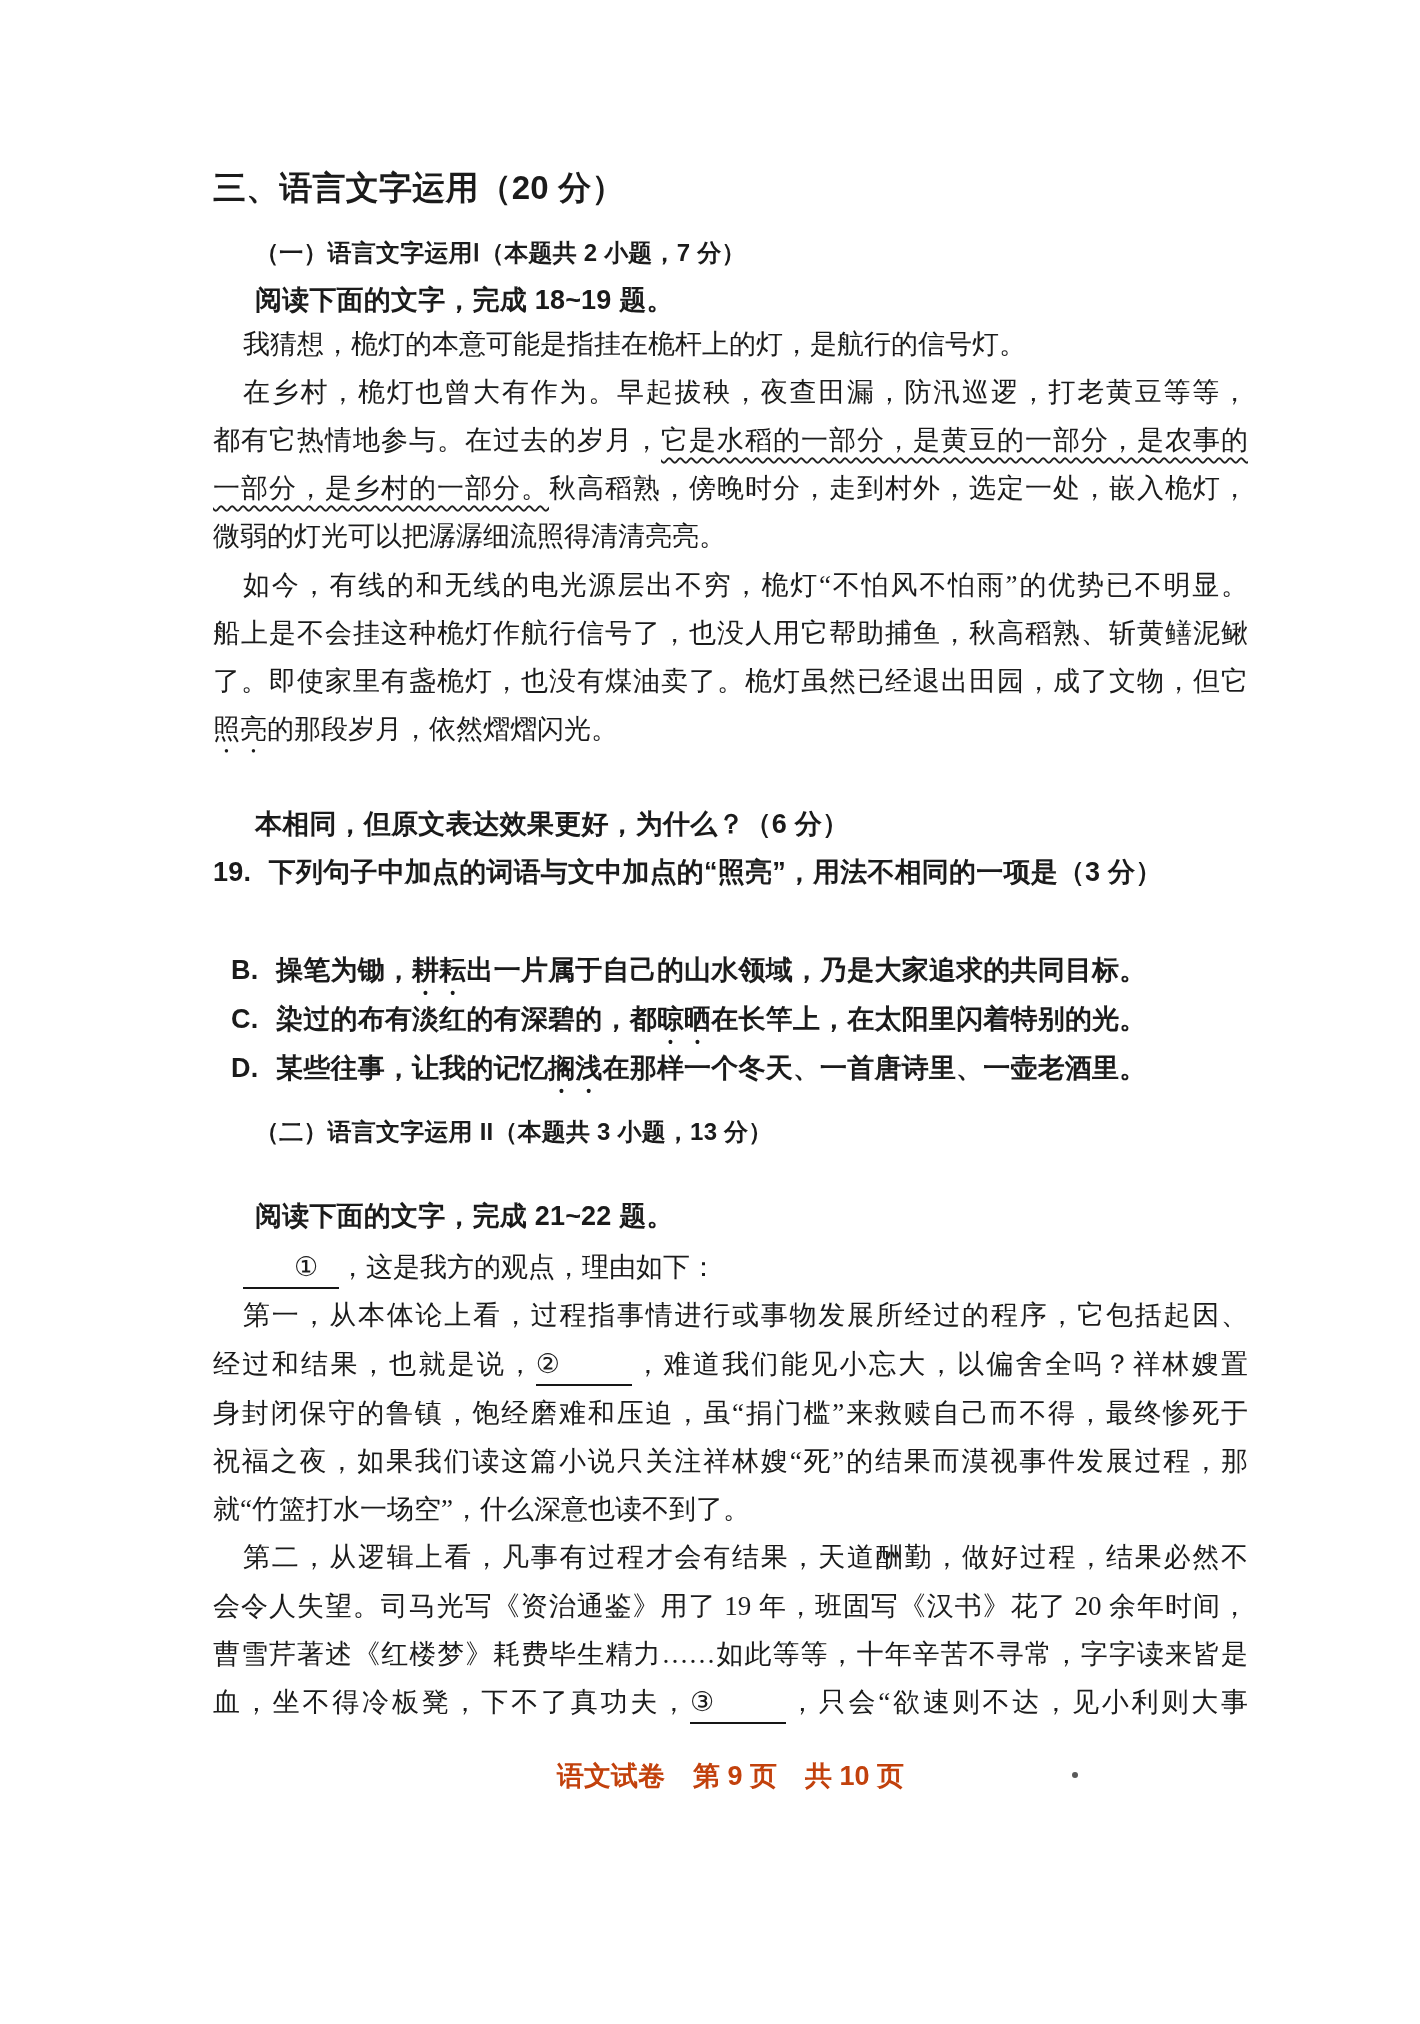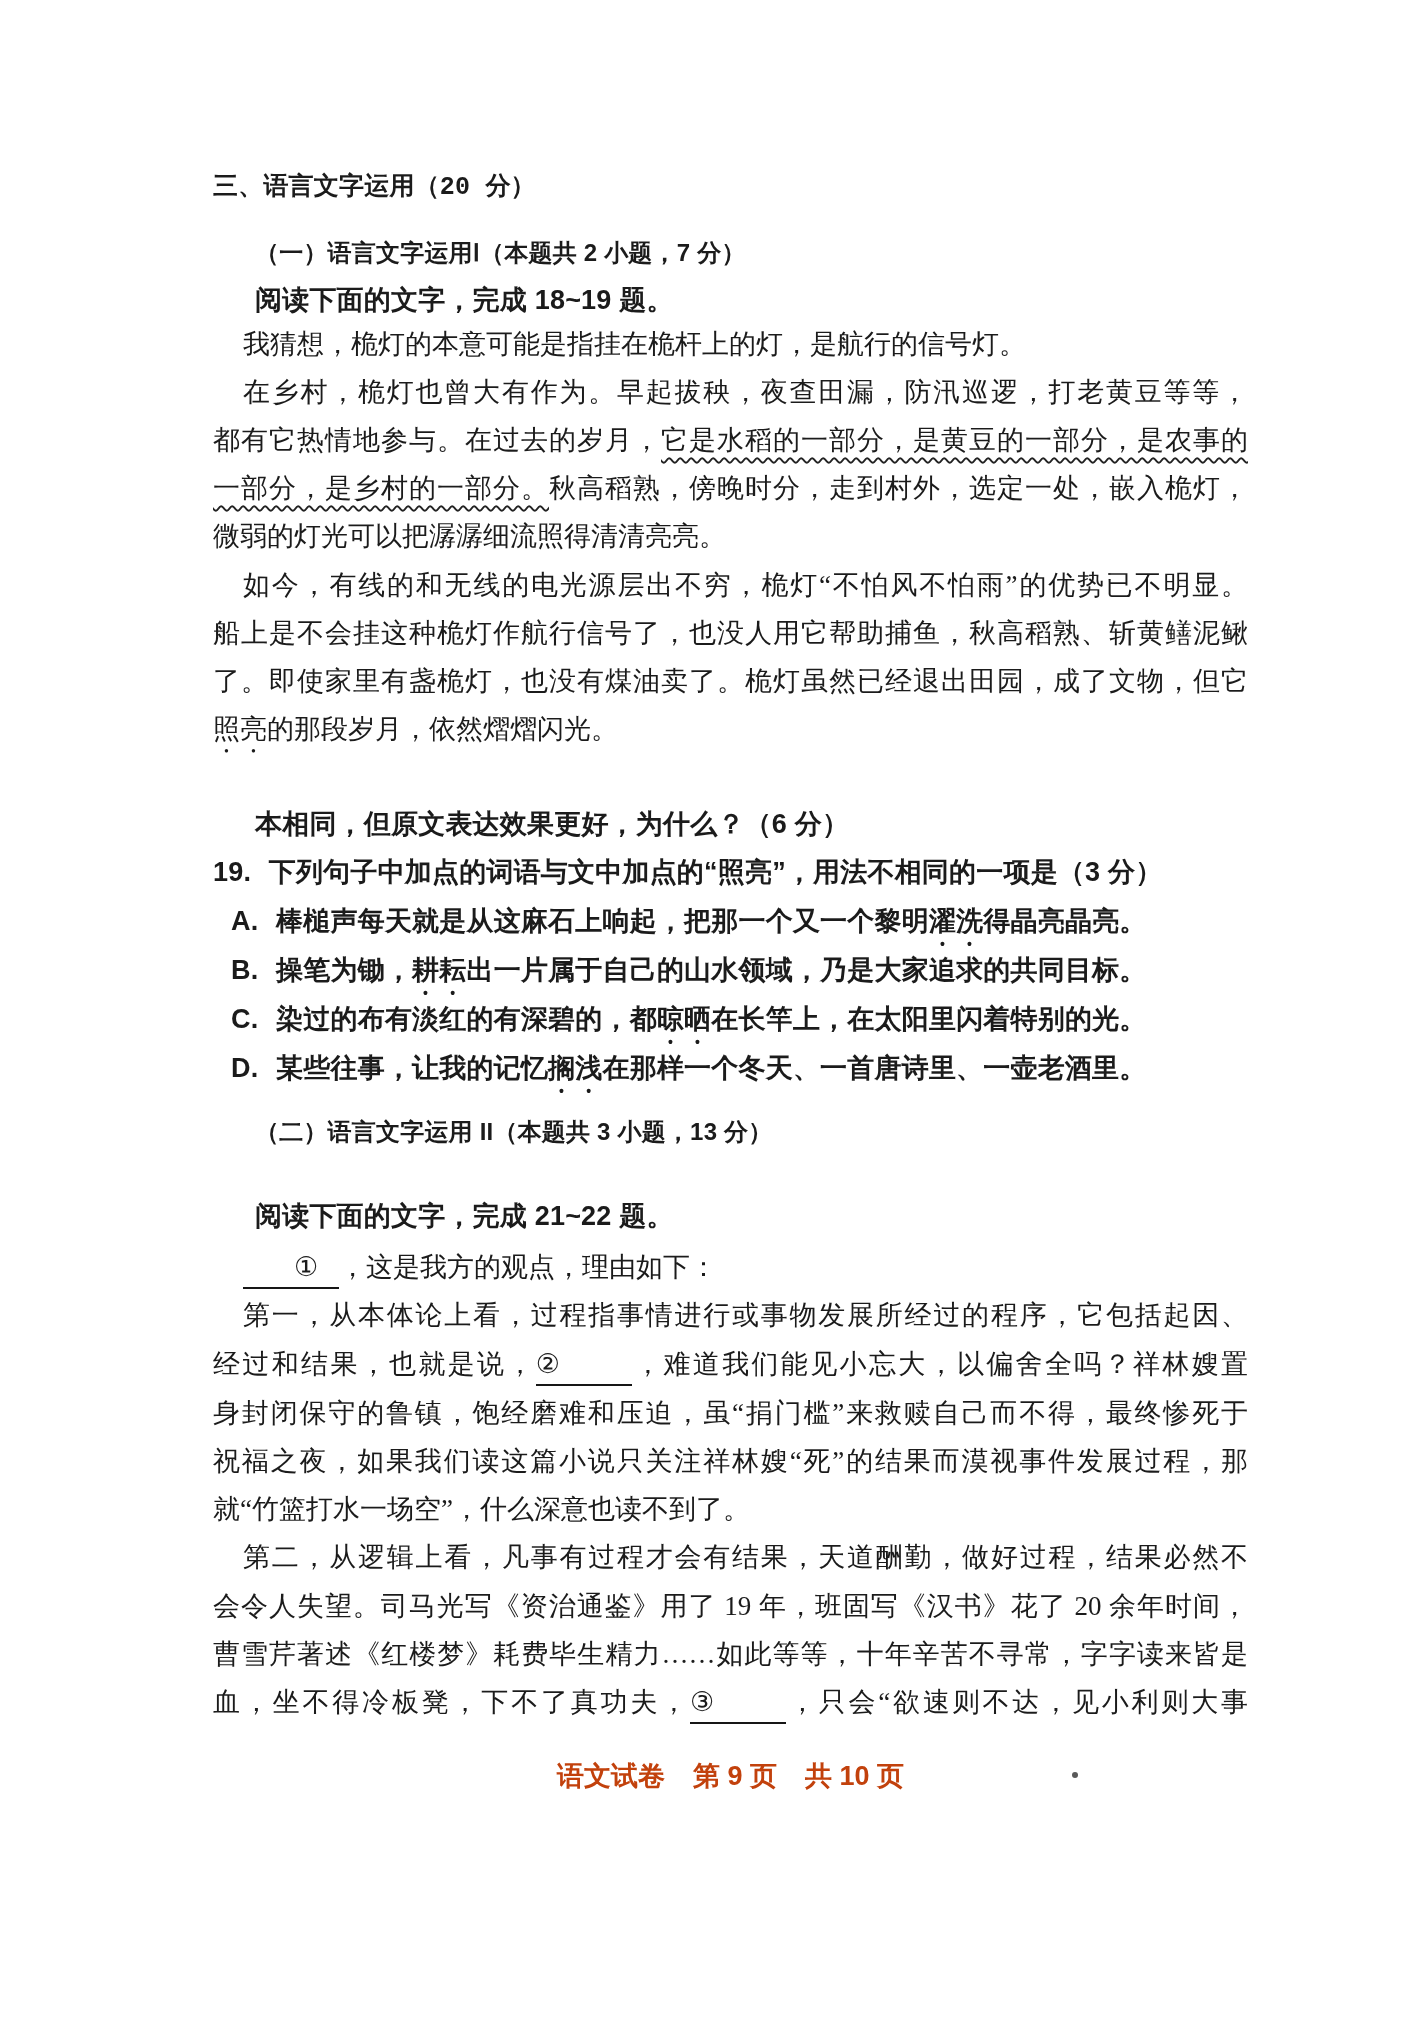--- a/index.html
+++ b/index.html
@@ -17,21 +17,21 @@
     line-height:49px;font-size:27px;
     color:#1b1b1b;
   }
   .kai{font-family:"Liberation Serif", serif;}
   .hei{font-family:"Liberation Sans", sans-serif;font-weight:600;letter-spacing:.2px;}
   .b{font-weight:700;}
   .j{text-align:justify;text-align-last:justify;}
   .ind{text-indent:30px;}
   .ind2{text-indent:42px;}
   .opt{padding-left:18px;width:1017px;}
-  .h1{font-size:25px;font-family:Liberation Mono, monospace;}
+  .h1{font-size:33px;}
   .h2{font-size:24px;}
   .wv{
     text-decoration:underline;
     text-decoration-style:wavy;
     text-decoration-thickness:1.5px;
     text-decoration-color:#222;
     text-underline-offset:8px;
   }
   .dt{
     -webkit-text-emphasis:filled dot #1b1b1b;
@@ -77,21 +77,20 @@
   <div class="ln kai ind j" style="top:561px"><span>如今，有线的和无线的电光源层出不穷，桅灯“不怕风不怕雨”的优势已不明显。</span></div>
   <div class="ln kai" style="top:512px"><span>微弱的灯光可以把潺潺细流照得清清亮亮。</span></div>
   <div class="ln kai j" style="top:609px"><span>船上是不会挂这种桅灯作航行信号了，也没人用它帮助捕鱼，秋高稻熟、斩黄鳝泥鳅</span></div>
   <div class="ln kai j" style="top:657px"><span>了。即使家里有盏桅灯，也没有煤油卖了。桅灯虽然已经退出田园，成了文物，但它</span></div>
   <div class="ln kai" style="top:705px"><span class="dt">照亮</span><span>的那段岁月，依然熠熠闪光。</span></div>
 
   <div class="ln hei ind2" style="top:800px"><span>本相同，但原文表达效果更好，为什么？（6 分）</span></div>
 
   <div class="ln hei" style="top:848px"><span class="qnum">19. </span><span>下列句子中加点的词语与文中加点的“照亮”，用法不相同的一项是（3 分）</span></div>
 
-  <div class="ln hei opt" style="top:897px"><span class="qnum">A. </span><span>棒槌声每天就是从这麻石上响起，把那一个又一个黎明</span><span class="dt">濯洗</span><span>得晶亮晶亮。</span></div>
   <div class="ln hei opt" style="top:946px"><span class="qnum">B. </span><span>操笔为锄，</span><span class="dt">耕耘</span><span>出一片属于自己的山水领域，乃是大家追求的共同目标。</span></div>
   <div class="ln hei opt" style="top:995px"><span class="qnum">C. </span><span>染过的布有淡红的有深碧的，都</span><span class="dt">晾晒</span><span>在长竿上，在太阳里闪着特别的光。</span></div>
   <div class="ln hei opt" style="top:1044px"><span class="qnum">D. </span><span>某些往事，让我的记忆</span><span class="dt">搁浅</span><span>在那样一个冬天、一首唐诗里、一壶老酒里。</span></div>
 
   <div class="ln hei b h2 ind2" style="top:1107px">（二）语言文字运用 II（本题共 3 小题，13 分）</div>
   <div class="ln hei ind2" style="top:1192px">阅读下面的文字，完成 21~22 题。</div>
 
   <div class="ln kai ind" style="top:1243px"><span class="bl">①</span><span>，这是我方的观点，理由如下：</span></div>
   <div class="ln kai ind j" style="top:1291px"><span>第一，从本体论上看，过程指事情进行或事物发展所经过的程序，它包括起因、</span></div>
   <div class="ln kai j" style="top:1340px"><span>经过和结果，也就是说，</span><span class="bl">②</span><span>，难道我们能见小忘大，以偏舍全吗？祥林嫂置</span></div>

